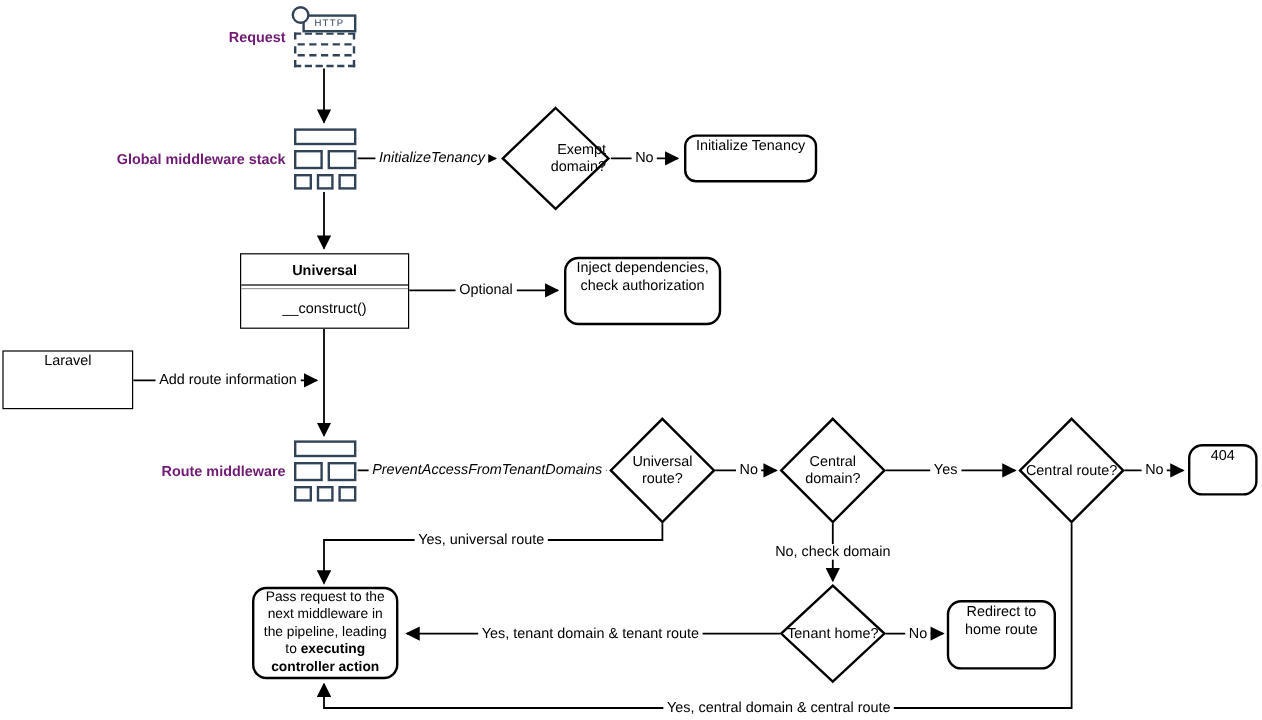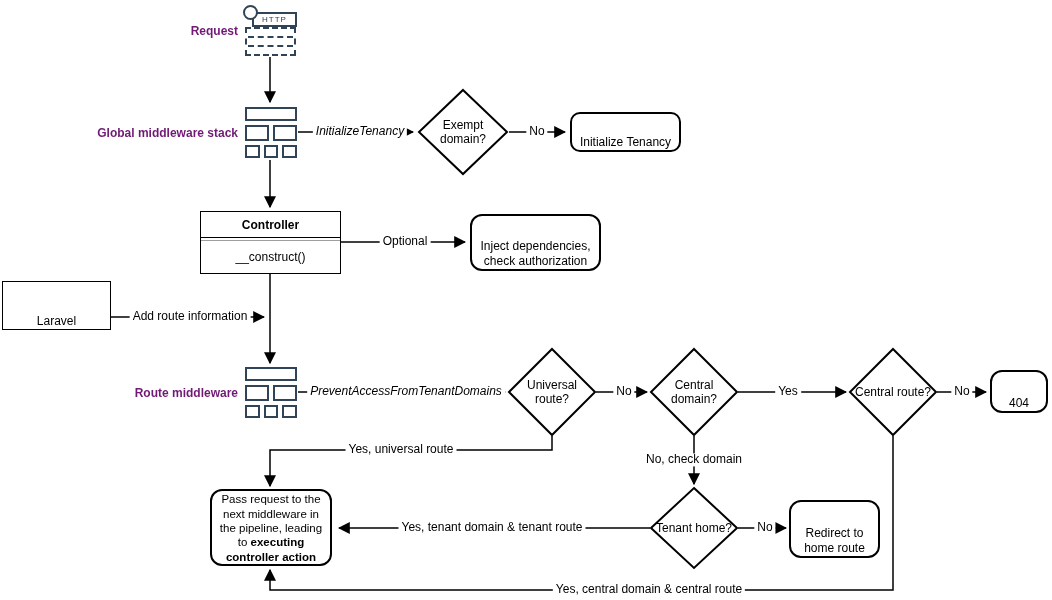--- a/index.html
+++ b/index.html
@@ -1,19 +1,19 @@
 <!DOCTYPE html>
 <html><head>
 <meta charset="utf-8">
 <style>
   html,body{margin:0;padding:0;background:#ffffff;}
   body{font-family:"Liberation Sans","DejaVu Sans",sans-serif;color:#000;}
   .canvas{position:relative;width:1052px;height:600px;background:#fff;overflow:hidden;text-decoration:underline;}
   .wires{position:absolute;left:0;top:0;z-index:1;}
-  .node{position:absolute;z-index:2;background:#fff;display:flex;align-items:flex-end;justify-content:center;
+  .node{position:absolute;z-index:2;background:#fff;display:flex;align-items:flex-start;justify-content:center;
         text-align:center;font-size:12px;line-height:1.25;box-sizing:border-box;color:#000;}
   .rounded{border:2.5px solid #000;border-radius:12px;}
   .rounded-sm{border:2px solid #000;border-radius:10px;}
   .plain{border:1px solid #000;}
   .uml{position:absolute;z-index:2;background:#fff;border:1px solid #000;box-sizing:border-box;
        display:flex;flex-direction:column;font-size:12px;}
   .uml-header{height:25px;display:flex;align-items:center;justify-content:center;font-weight:bold;
               border-bottom:1px solid #000;}
   .uml-gap{height:2px;border-bottom:1px solid #9e9e9e;}
   .uml-body{flex:1;display:flex;align-items:center;justify-content:center;}
@@ -96,36 +96,36 @@
         <div class="mw-cell"></div>
       </div>
     <div class="mw-row" style="height:13px;">
         <div class="mw-cell"></div>
         <div class="mw-cell"></div>
         <div class="mw-cell"></div>
       </div>
   </div>
   <div class="side-label" style="left:40px;top:127px;width:198px;">Global middleware stack</div>
 
-  <div class="diamond-text" style="left:463px;top:132px;">Exempt domain?</div>
+  <div class="diamond-text" style="left:463px;top:132px;text-align:right;">Exempt domain?</div>
   <div class="node rounded-sm" style="left:570px;top:112px;width:111px;height:40px;">
     <span>Initialize Tenancy</span>
   </div>
 
   <div class="uml" style="left:200px;top:211px;width:141px;height:63px;">
-    <div class="uml-header">Controller</div>
+    <div class="uml-header">Universal</div>
     <div class="uml-gap"></div>
     <div class="uml-body">__construct()</div>
   </div>
 
   <div class="node rounded" style="left:470px;top:214px;width:131px;height:57px;padding:0 8px;">
     <span>Inject dependencies, check authorization</span>
   </div>
 
-  <div class="node plain" style="left:2px;top:281px;width:109px;height:49px;">
+  <div class="node plain" style="left:2px;top:292px;width:109px;height:49px;">
     <span>Laravel</span>
   </div>
 
   <div class="mw-icon" style="left:245px;top:367px;">
     <div class="mw-row" style="height:14px;">
         <div class="mw-cell"></div>
       </div>
     <div class="mw-row" style="height:16px;">
         <div class="mw-cell"></div>
         <div class="mw-cell"></div>

